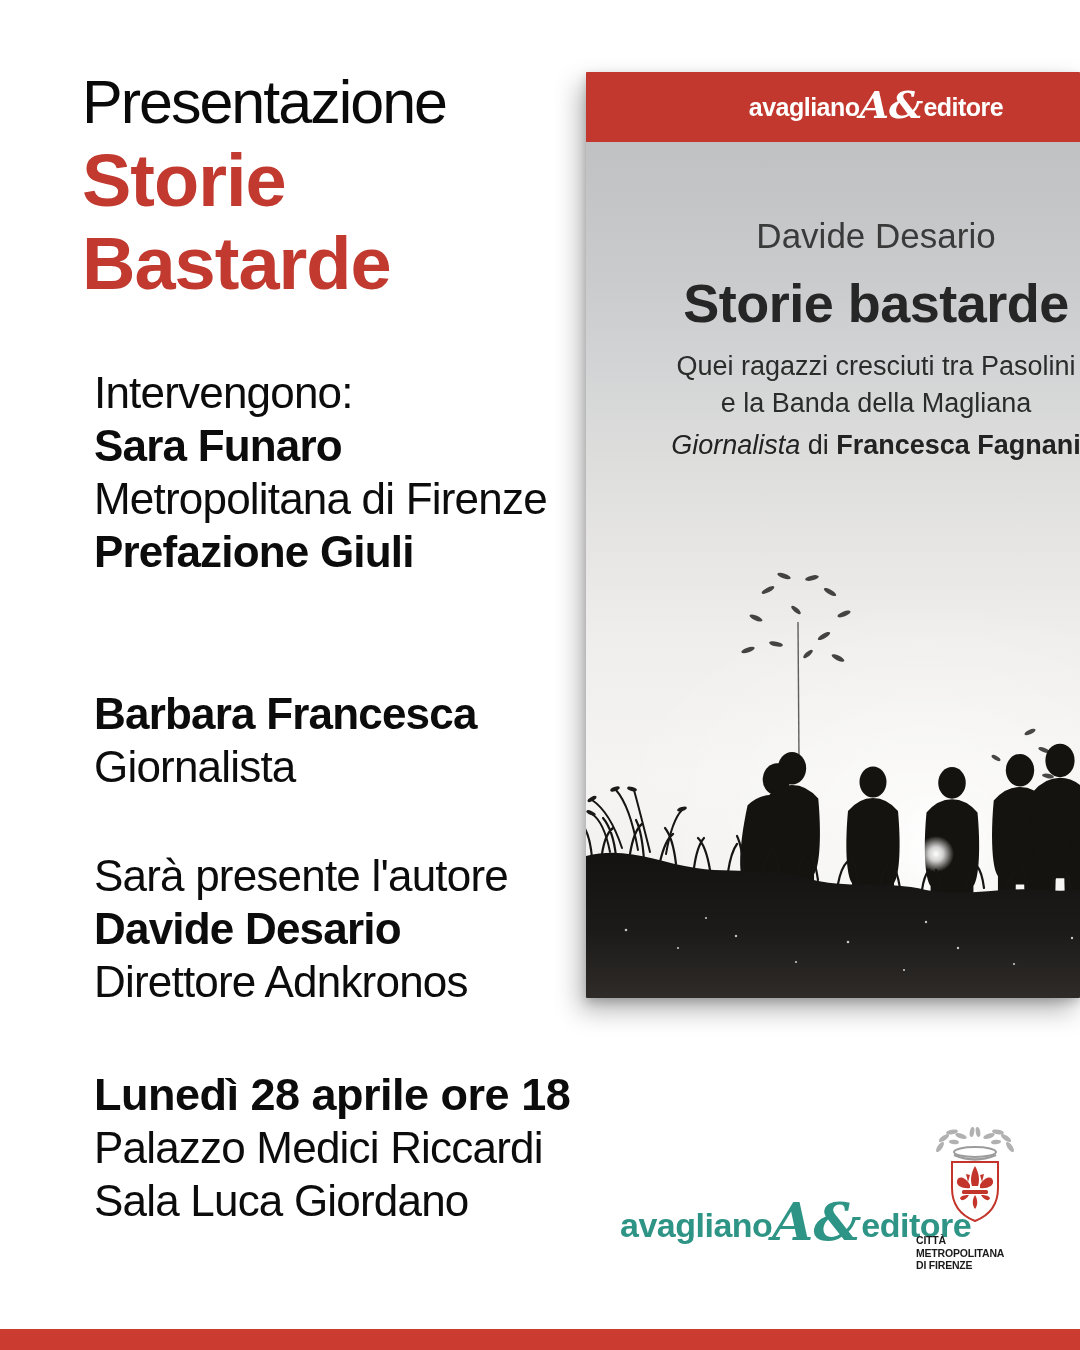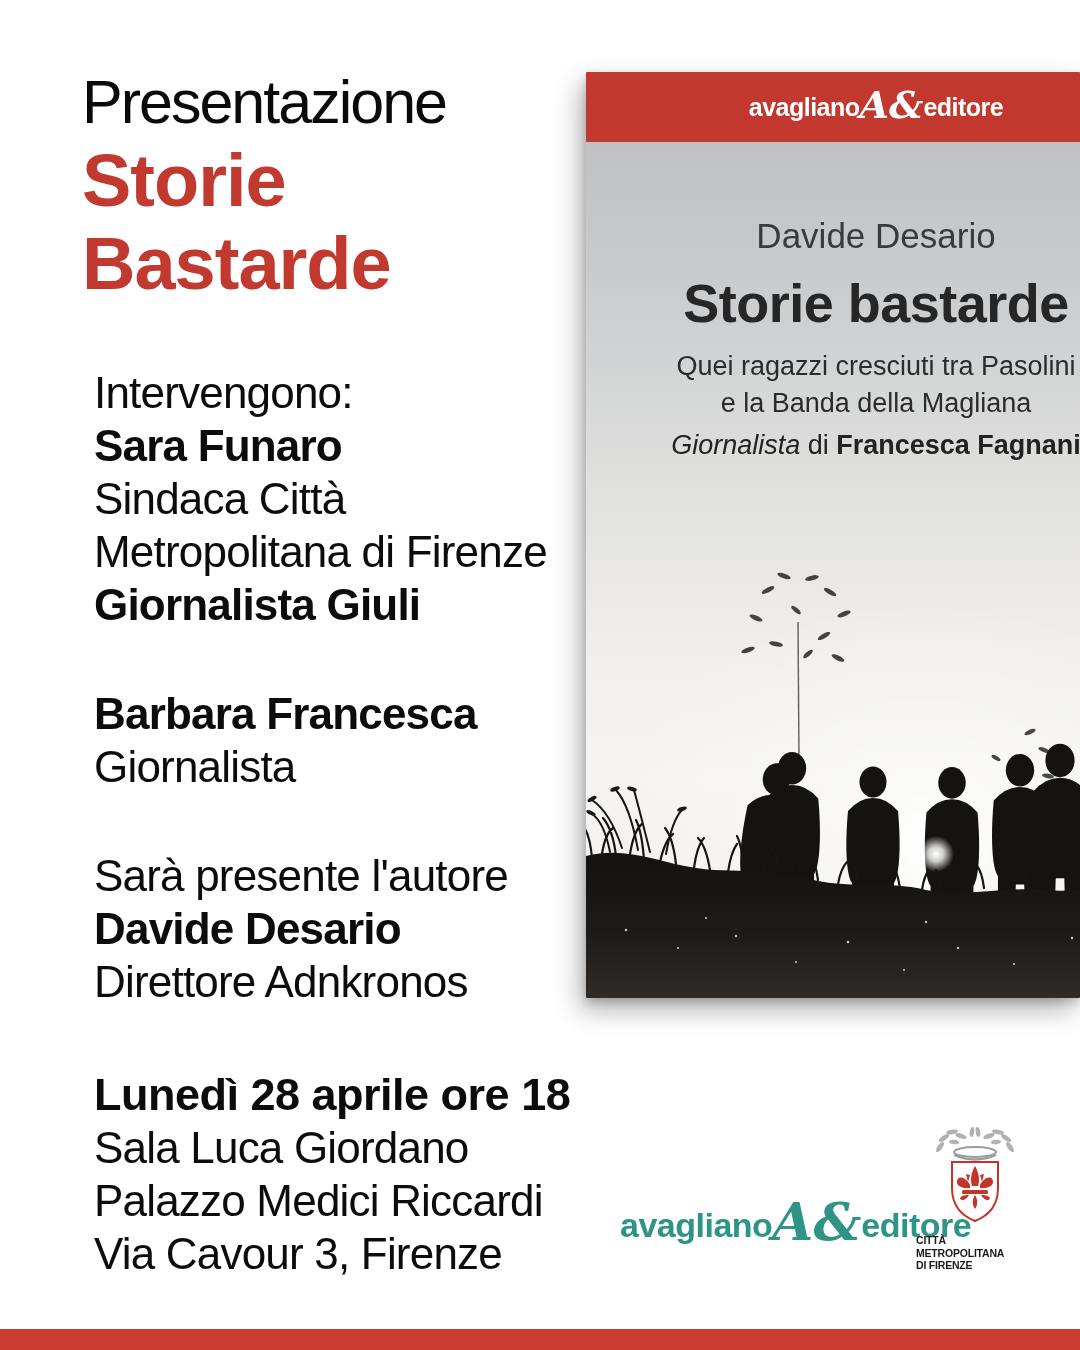--- a/index.html
+++ b/index.html
@@ -67,41 +67,39 @@
   <div class="kicker">Presentazione</div>
 
   <div class="title">
     <div>Storie</div>
     <div>Bastarde</div>
   </div>
 
   <div class="tblock" id="speakers-block">
     <div>Intervengono:</div>
     <div class="b">Sara Funaro</div>
-    <div>Sindaca Città</div>
     <div>Metropolitana di Firenze</div>
-    <div class="b">Giornalista Giuli</div>
+    <div class="b">Prefazione Giuli</div>
   </div>
 
   <div class="tblock" id="moderator-block">
     <div class="b">Barbara Francesca</div>
     <div>Giornalista</div>
   </div>
 
   <div class="tblock" id="author-block">
     <div>Sarà presente l'autore</div>
     <div class="b">Davide Desario</div>
     <div>Direttore Adnkronos</div>
   </div>
 
   <div class="tblock" id="event-block">
     <div class="dt">Lunedì 28 aprile ore 18</div>
+    <div>Palazzo Medici Riccardi</div>
     <div>Sala Luca Giordano</div>
-    <div>Palazzo Medici Riccardi</div>
-    <div>Via Cavour 3, Firenze</div>
   </div>
 
   <div class="cover">
     <div class="cover-inner">
 
       <div class="cover-band">
         <div class="pub-logo band-logo">
           <span class="w">avagliano</span>
             <span class="m">A&amp;</span>
             <span class="w">editore</span>

